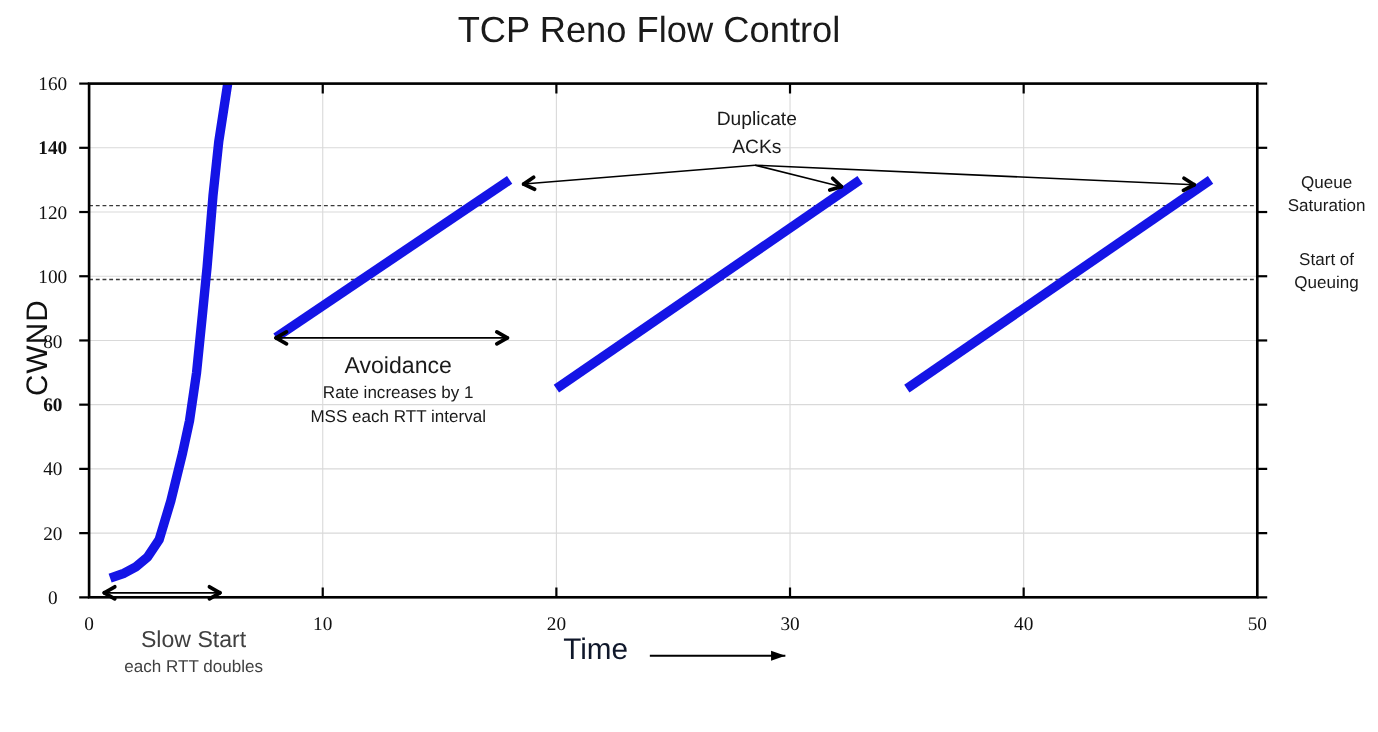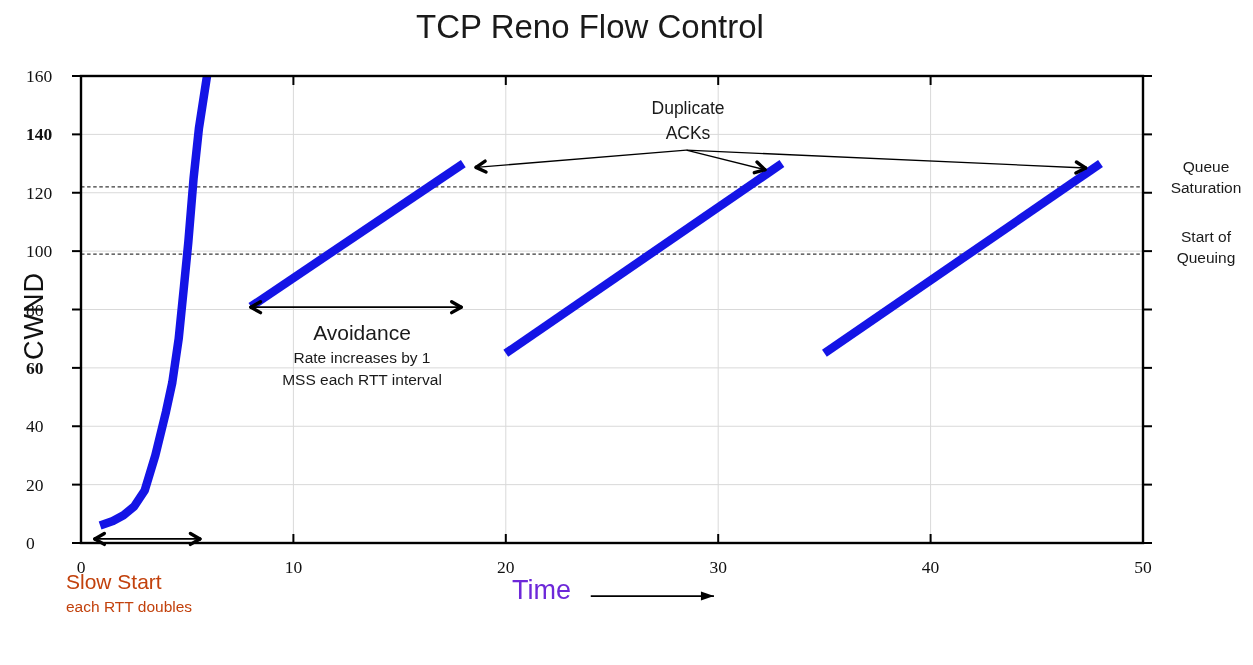--- a/index.html
+++ b/index.html
@@ -4,30 +4,30 @@
 <style>
   html,body{margin:0;padding:0;background:#fff;}
   #figure{position:relative;width:1253px;height:665px;background:#ffffff;overflow:hidden;
           font-family:"Liberation Sans",sans-serif;color:#111;}
   #chart-svg{position:absolute;left:0;top:0;}
   .abs{position:absolute;}
   #title{left:0;top:8px;width:1180px;text-align:center;font-size:33px;color:#1a1a1a;}
   #ylabel{left:34px;top:316px;transform:translate(-50%,-50%) rotate(-90deg);
           font-size:27px;letter-spacing:1px;color:#111;white-space:nowrap;}
   .tick-label{position:absolute;font-family:"Liberation Serif",serif;font-size:17.5px;color:#111;}
-  .ytl{width:44px;text-align:left;}
+  .ytl{width:44px;text-align:center;}
   .xtl{width:44px;text-align:center;}
   #dup-acks{left:608px;top:96px;width:160px;text-align:center;font-size:17.5px;line-height:25px;color:#1a1a1a;}
   #ca-block{left:244px;top:319px;width:236px;text-align:center;color:#1a1a1a;}
   #ca-block .big{font-size:21px;line-height:28px;}
   #ca-block .small{font-size:15.5px;line-height:22px;}
-  #ss-block{left:66px;top:568px;width:220px;text-align:left;color:#c2410c;}
+  #ss-block{left:66px;top:568px;width:220px;text-align:center;color:#404040;}
   #ss-block .big{font-size:21px;line-height:27px;}
   #ss-block .small{font-size:15.5px;line-height:23px;}
-  #time-label{left:512px;top:575px;font-size:27px;color:#6d28d9;}
+  #time-label{left:512px;top:575px;font-size:27px;color:#0f172a;}
   .right-note{width:100px;text-align:center;font-size:15.5px;line-height:20.5px;color:#1a1a1a;}
   #queue-saturation-label{left:1156px;top:157px;}
   #start-of-queuing-label{left:1156px;top:227px;}
 </style>
 </head>
 <body>
 
 <div id="figure">
   <svg id="chart-svg" width="1253" height="665">
       <defs>

